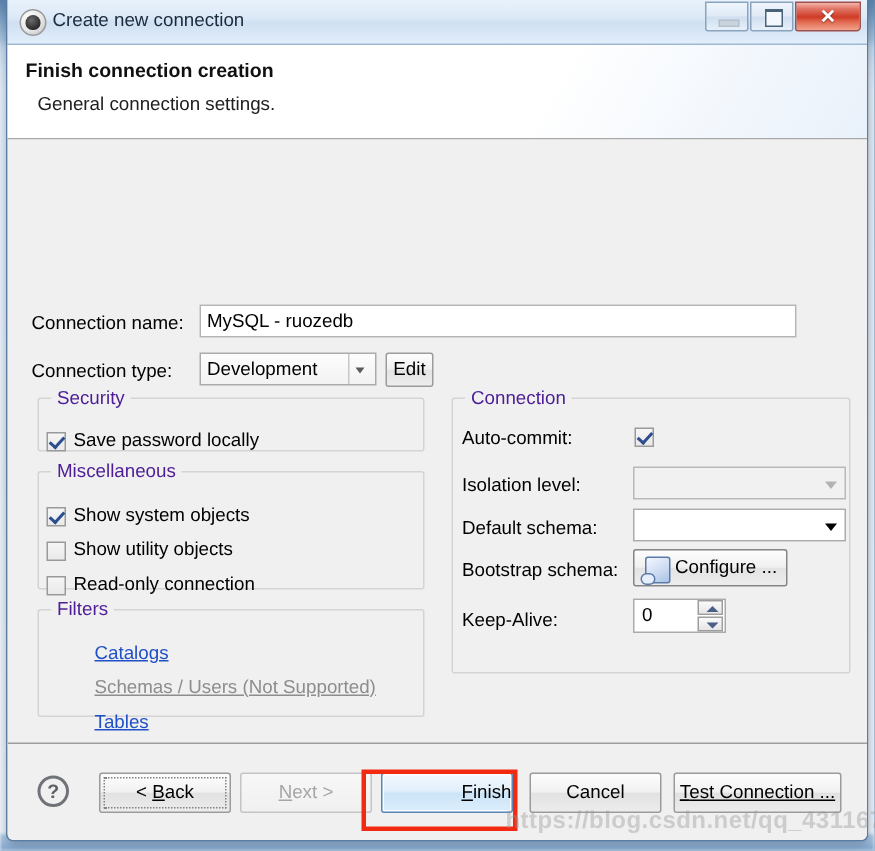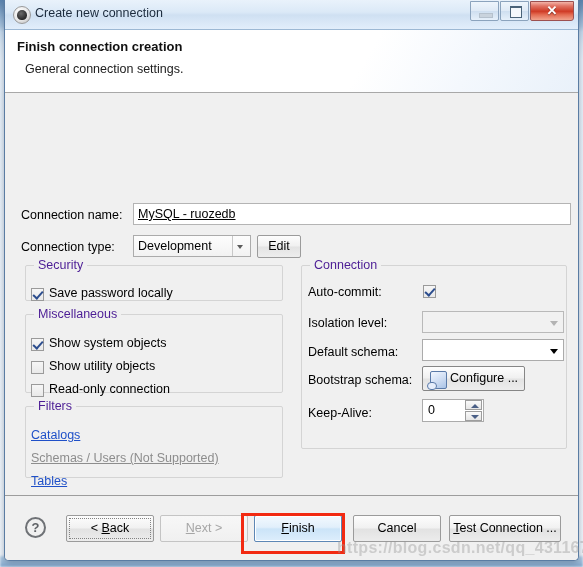--- a/index.html
+++ b/index.html
@@ -282,20 +282,21 @@
   }
 
   
   .link {
     position: absolute;
     font-size: 12.5px;
     color: #1f50c8;
     text-decoration: underline;
     cursor: pointer;
     white-space: nowrap;
+    margin-left: 32px;
   }
   .link.disabled {
     color: #8d8d8d;
     cursor: default;
   }
 
   
   #keepalive-spinner {
     position: absolute;
     box-sizing: border-box;
@@ -407,26 +408,27 @@
     left: 155px; width: 88px;
     color: #a6a6a6;
     background: linear-gradient(180deg, #f7f7f7 0%, #f0f0f0 100%);
     border-color: #c4c4c4;
   }
   #btn-finish {
     left: 249px; width: 88px;
     border: 1px solid #5d87b5;
     background: linear-gradient(180deg, #f3f9fe 0%, #e1effb 45%, #cbe4f8 52%, #ddeefc 100%);
     box-shadow: inset 0 0 0 1px #ffffff;
+    text-align: right;
   }
   #btn-cancel {
     left: 348px; width: 88px;
   }
   #btn-test {
-    left: 444px; width: 112px;
+    left: 444px; width: 112px; text-decoration: underline;
   }
   #finish-highlight {
     position: absolute;
     left: 241px; top: 513px;
     width: 104px; height: 41px;
     border: 3px solid #f22a12;
     box-sizing: border-box;
     pointer-events: none;
   }
   #watermark {
@@ -463,29 +465,29 @@
   </div>
 
   <div id="header">
     <div id="header-title">Finish connection creation</div>
     <div id="header-sub">General connection settings.</div>
   </div>
 
   <div id="body">
 
     <div class="field-label" style="left:16px;top:115px;">Connection name:</div>
-    <input class="textinput" style="left: 128px; top: 110px; width: 438px; text-decoration: underline;" value="MySQL - ruozedb">
+    <input class="textinput" style="left: 128px; top: 110px; width: 398px;" value="MySQL - ruozedb">
 
     <div class="field-label" style="left:16px;top:147px;">Connection type:</div>
     <div class="combo win" style="left:128px;top:142px;width:118px;">
       <span>Development</span>
       <span class="sep"></span>
       <span class="arrow"></span>
     </div>
-    <div class="btn" style="left:252px;top:142px;width:44px;height:23px;line-height:21px;">Edit</div>
+    <div class="btn" style="left:252px;top:142px;width:32px;height:23px;line-height:21px;">Edit</div>
 
     <div class="group" style="left:20px;top:172px;width:258px;height:36px;">
       <span class="legend">Security</span>
     </div>
     <div class="chk checked" style="left:26px;top:195px;"></div>
     <div class="chk-label" style="left:44px;top:193px;">Save password locally</div>
 
     <div class="group" style="left:20px;top:221px;width:258px;height:79px;">
       <span class="legend">Miscellaneous</span>
     </div>

